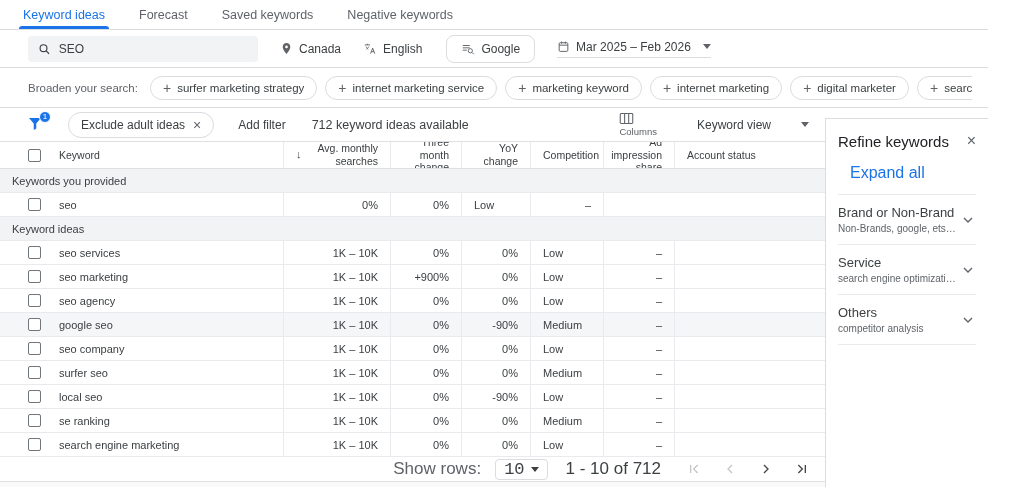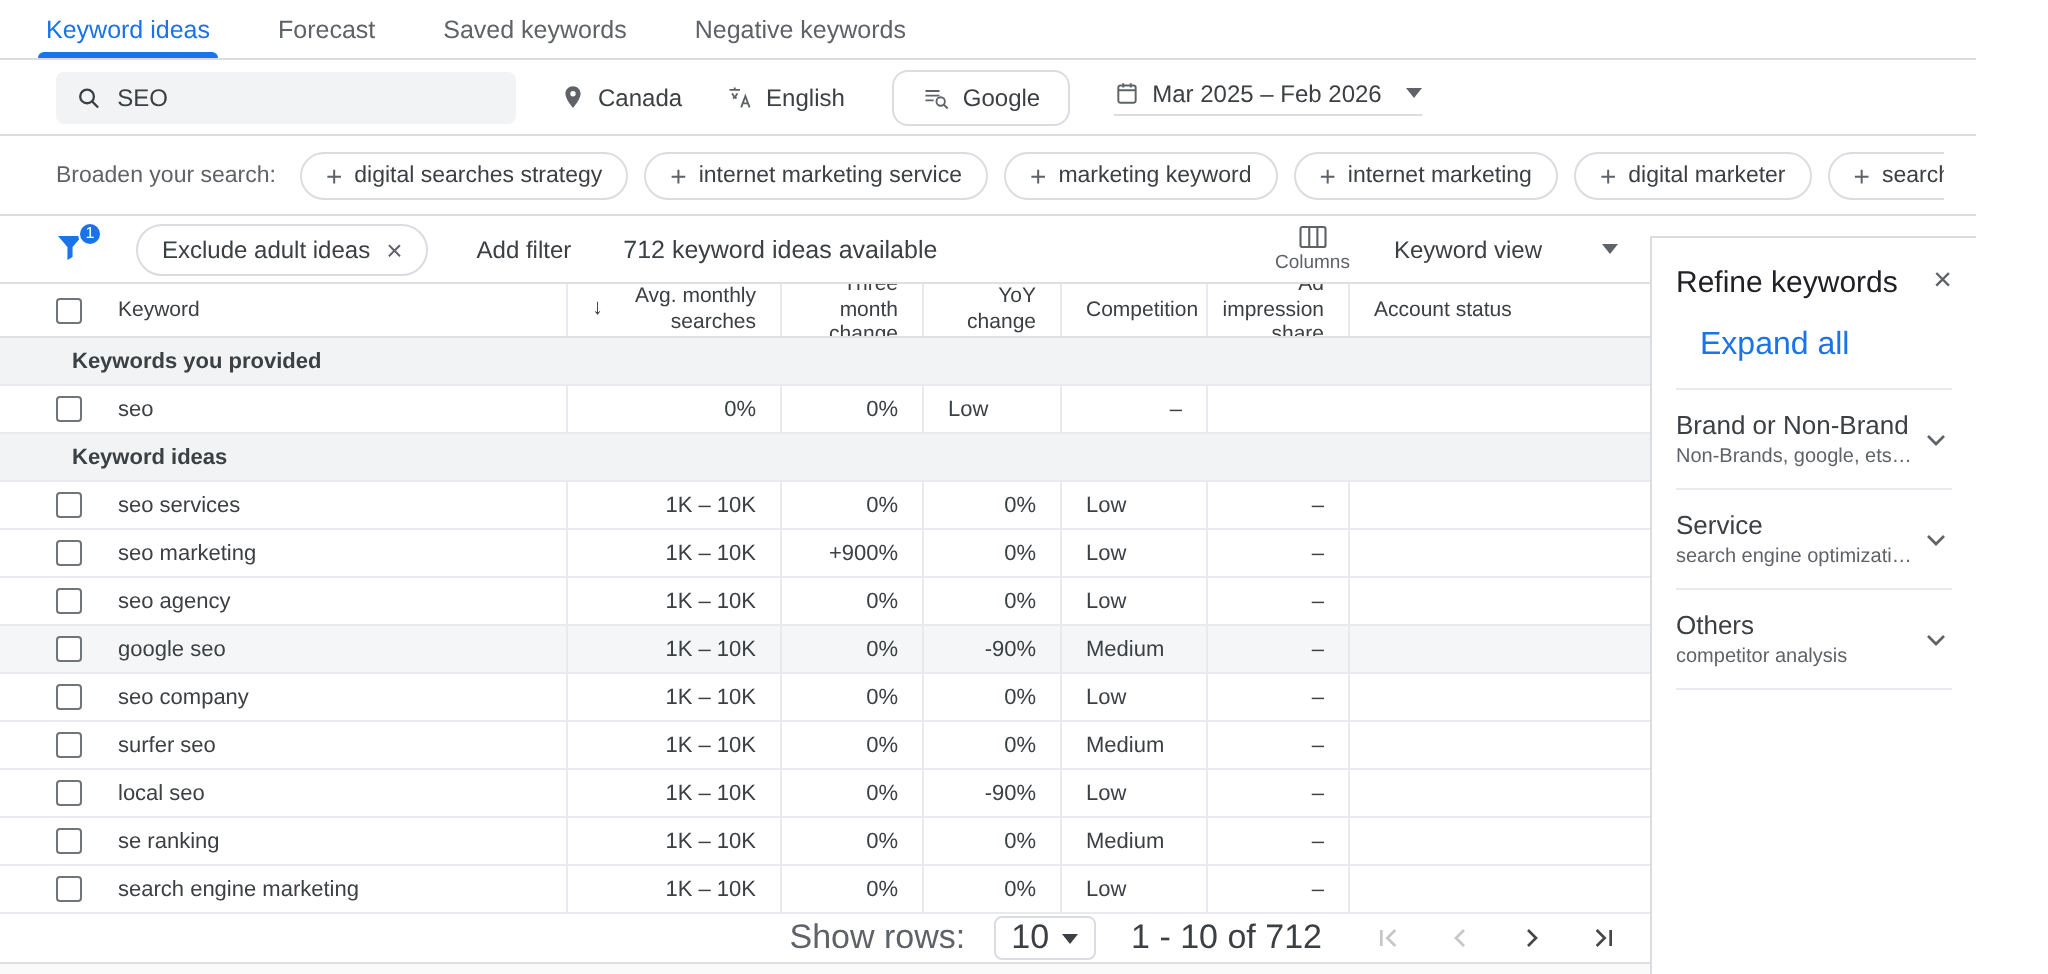--- a/index.html
+++ b/index.html
@@ -50,49 +50,49 @@
     border-bottom:1px solid #e0e0e0; flex:0 0 auto; }
   .funnel-wrap { position:relative; width:20px; height:20px; margin-right:22px; cursor:pointer; }
   .funnel-badge { position:absolute; top:-4px; right:-5px; width:12px; height:12px; background:#1a73e8;
     color:#fff; font-size:8px; border-radius:50%; display:flex; align-items:center; justify-content:center;
     border:1px solid #fff; }
   .filter-chip { display:flex; align-items:center; gap:8px; border:1px solid #dadce0; border-radius:16px;
     height:26px; padding:0 12px; font-size:12px; color:#3c4043; cursor:pointer; background:#fff; }
   .filter-chip .x { color:#5f6368; font-size:14px; line-height:1; cursor:pointer; }
   .add-filter { font-size:12px; color:#3c4043; margin-left:24px; cursor:pointer;text-align:center; }
   .ideas-count { font-size:12.5px; font-weight:500; color:#3c4043; margin-left:26px; }
-  .columns-btn { margin-left:auto; display:flex; flex-direction:column; align-items:center; gap:1px;
-    color:#5f6368; font-size:9.5px; cursor:pointer; margin-right:22px; }
+  .columns-btn { margin-left:auto; display:flex; flex-direction:column; align-items:flex-start; gap:1px;
+    color:#5f6368; font-size:9.5px; cursor:pointer; margin-right:40px; }
   .view-btn { display:flex; align-items:center; font-size:12px; color:#3c4043; cursor:pointer; margin-right:4px;gap:24px; }
 
   
   .tbl { flex:1; display:flex; flex-direction:column; font-size:11px; min-height:0; }
   .trow { display:grid; grid-template-columns:284px 107px 71px 69px 73px 71px 1fr; align-items:stretch; }
   .trow .cell { display:flex; align-items:center; border-right:1px solid #e8eaed; padding:0 12px;
     overflow:hidden; white-space:nowrap; }
   .trow .cell:last-child { border-right:none; }
   .trow .cell.num { justify-content:flex-end; text-align:right; }
   .trow .cell.kw { padding-left:28px; gap:18px; }
   .hdr-row { height:27px; border-bottom:1px solid #e0e0e0; color:#3c4043; font-size:10.5px; flex:0 0 auto; }
   .hdr-row .cell { line-height:1.2; white-space:normal; }
   .hdr-row .cell.num { text-align:right; }
   .hdr-row .sorted { font-weight:500; }
   .sort-arrow { margin-right:4px; font-size:11px; }
-  .section-row { height:24px; background:#f1f3f4; display:flex; align-items:center; padding-left:36px;
-    font-size:11px; color:#3c4043; border-bottom:1px solid #e8eaed; flex:0 0 auto;font-weight:bold; }
+  .section-row { height:24px; background:#f1f3f4; display:flex; align-items:center; padding-left:12px;
+    font-size:11px; color:#3c4043; border-bottom:1px solid #e8eaed; flex:0 0 auto; }
   .data-row { height:24px; border-bottom:1px solid #e8eaed; cursor:pointer; flex:0 0 auto; background:#fff; }
   .data-row.hl { background:#f5f6f7; }
   .cb { width:13px; height:13px; border:1.5px solid #70757a; border-radius:2px; background:#fff;
     flex:0 0 auto; cursor:pointer; }
 
   
   .pg-row { height:24px; display:flex; align-items:center; justify-content:flex-end; gap:14px;
     padding-right:10px; font-size:17px; color:#5f6368; flex:0 0 auto; }
   .pg-select { display:flex; align-items:center; border:1px solid #dadce0; border-radius:4px;
-    padding:0 8px; color:#3c4043; cursor:pointer; gap:4px; }
+    padding:0 8px; color:#3c4043; cursor:pointer; gap:4px;font-family:Liberation Mono, monospace; }
   .pg-range { color:#3c4043; margin-left:4px; }
   .pg-nav { display:flex; align-items:center; gap:10px; margin-left:6px; }
   .pg-btn { width:26px; height:20px; display:flex; align-items:center; justify-content:center; cursor:pointer; }
   .footer-strip { height:6px; background:#fafafa; border-top:1px solid #e0e0e0; flex:0 0 auto; }
 
   
   .refine-panel { flex:1; border-left:1px solid #dadce0; border-top:1px solid #dadce0; margin-top:10px;
     padding:14px 12px 0 12px; background:#fff; min-width:0; }
   .refine-head { display:flex; align-items:flex-start; justify-content:space-between; }
   .refine-title { font-size:15px; color:#202124; }
@@ -155,21 +155,21 @@
       <span>Mar 2025 – Feb 2026</span>
       <span class="caret"></span>
     </div>
   </div>
 
   <div class="broaden-row">
     <span class="broaden-label">Broaden your search:</span>
     <div class="chips">
         <div class="chip">
           <span class="plus">+</span>
-          <span>digital searches strategy</span>
+          <span>surfer marketing strategy</span>
         </div>
         <div class="chip">
           <span class="plus">+</span>
           <span>internet marketing service</span>
         </div>
         <div class="chip">
           <span class="plus">+</span>
           <span>marketing keyword</span>
         </div>
         <div class="chip">

